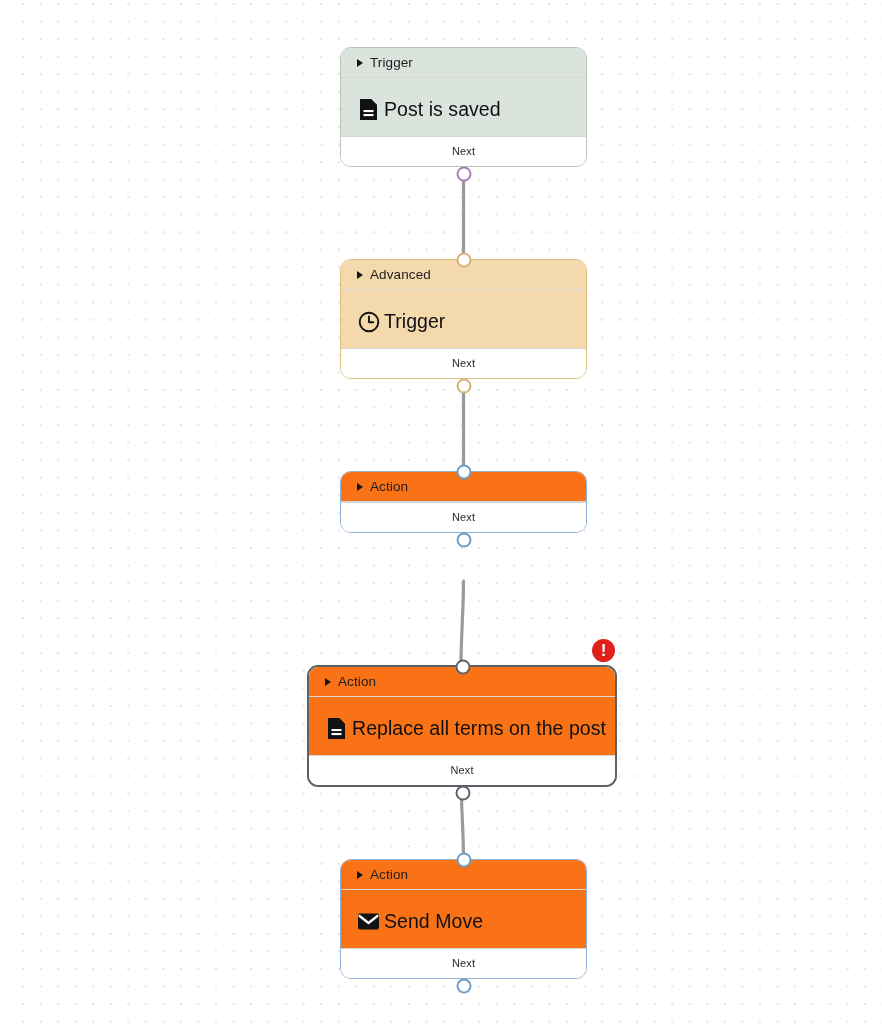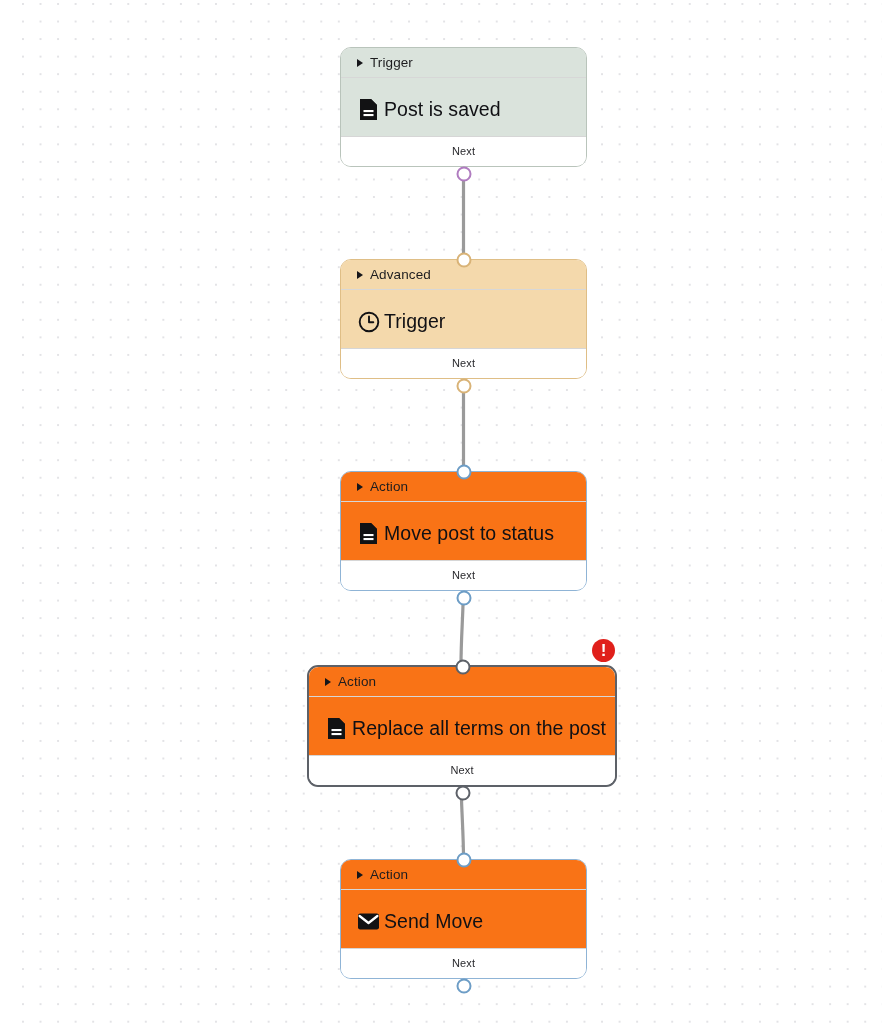--- a/index.html
+++ b/index.html
@@ -244,31 +244,20 @@
     <div class="port port-out"></div>
   </div>
 
   <div class="node action" style="left:320px; top:471px; width:247px;">
     <div class="node-inner">
       <div class="node-header">
         <span class="disclosure"></span>
         <span>Action</span>
       </div>
       <div class="node-divider"></div>
-      <div class="node-body">
-        <span class="icon">
-          <svg width="21" height="23" viewBox="0 0 21 23">
-            <path d="M2 1 h11 l6 6 v15 h-17 z" fill="#121214"></path>
-            <path d="M13 1 v6 h6 z" fill="#121214"></path>
-            <rect x="5.5" y="12" width="10" height="2.1" fill="#ffffff"></rect>
-            <rect x="5.5" y="16" width="10" height="2.1" fill="#ffffff"></rect>
-          </svg>
-        </span>
-        <span class="node-title">Move post to status</span>
-      </div>
       <div class="node-footer">
         <span class="node-footer-label">Next</span>
       </div>
     </div>
     <div class="port port-in"></div>
     <div class="port port-out"></div>
   </div>
 
   <div class="node action selected" style="left:287px; top:665px; width:310px;">
     <div class="node-inner">

